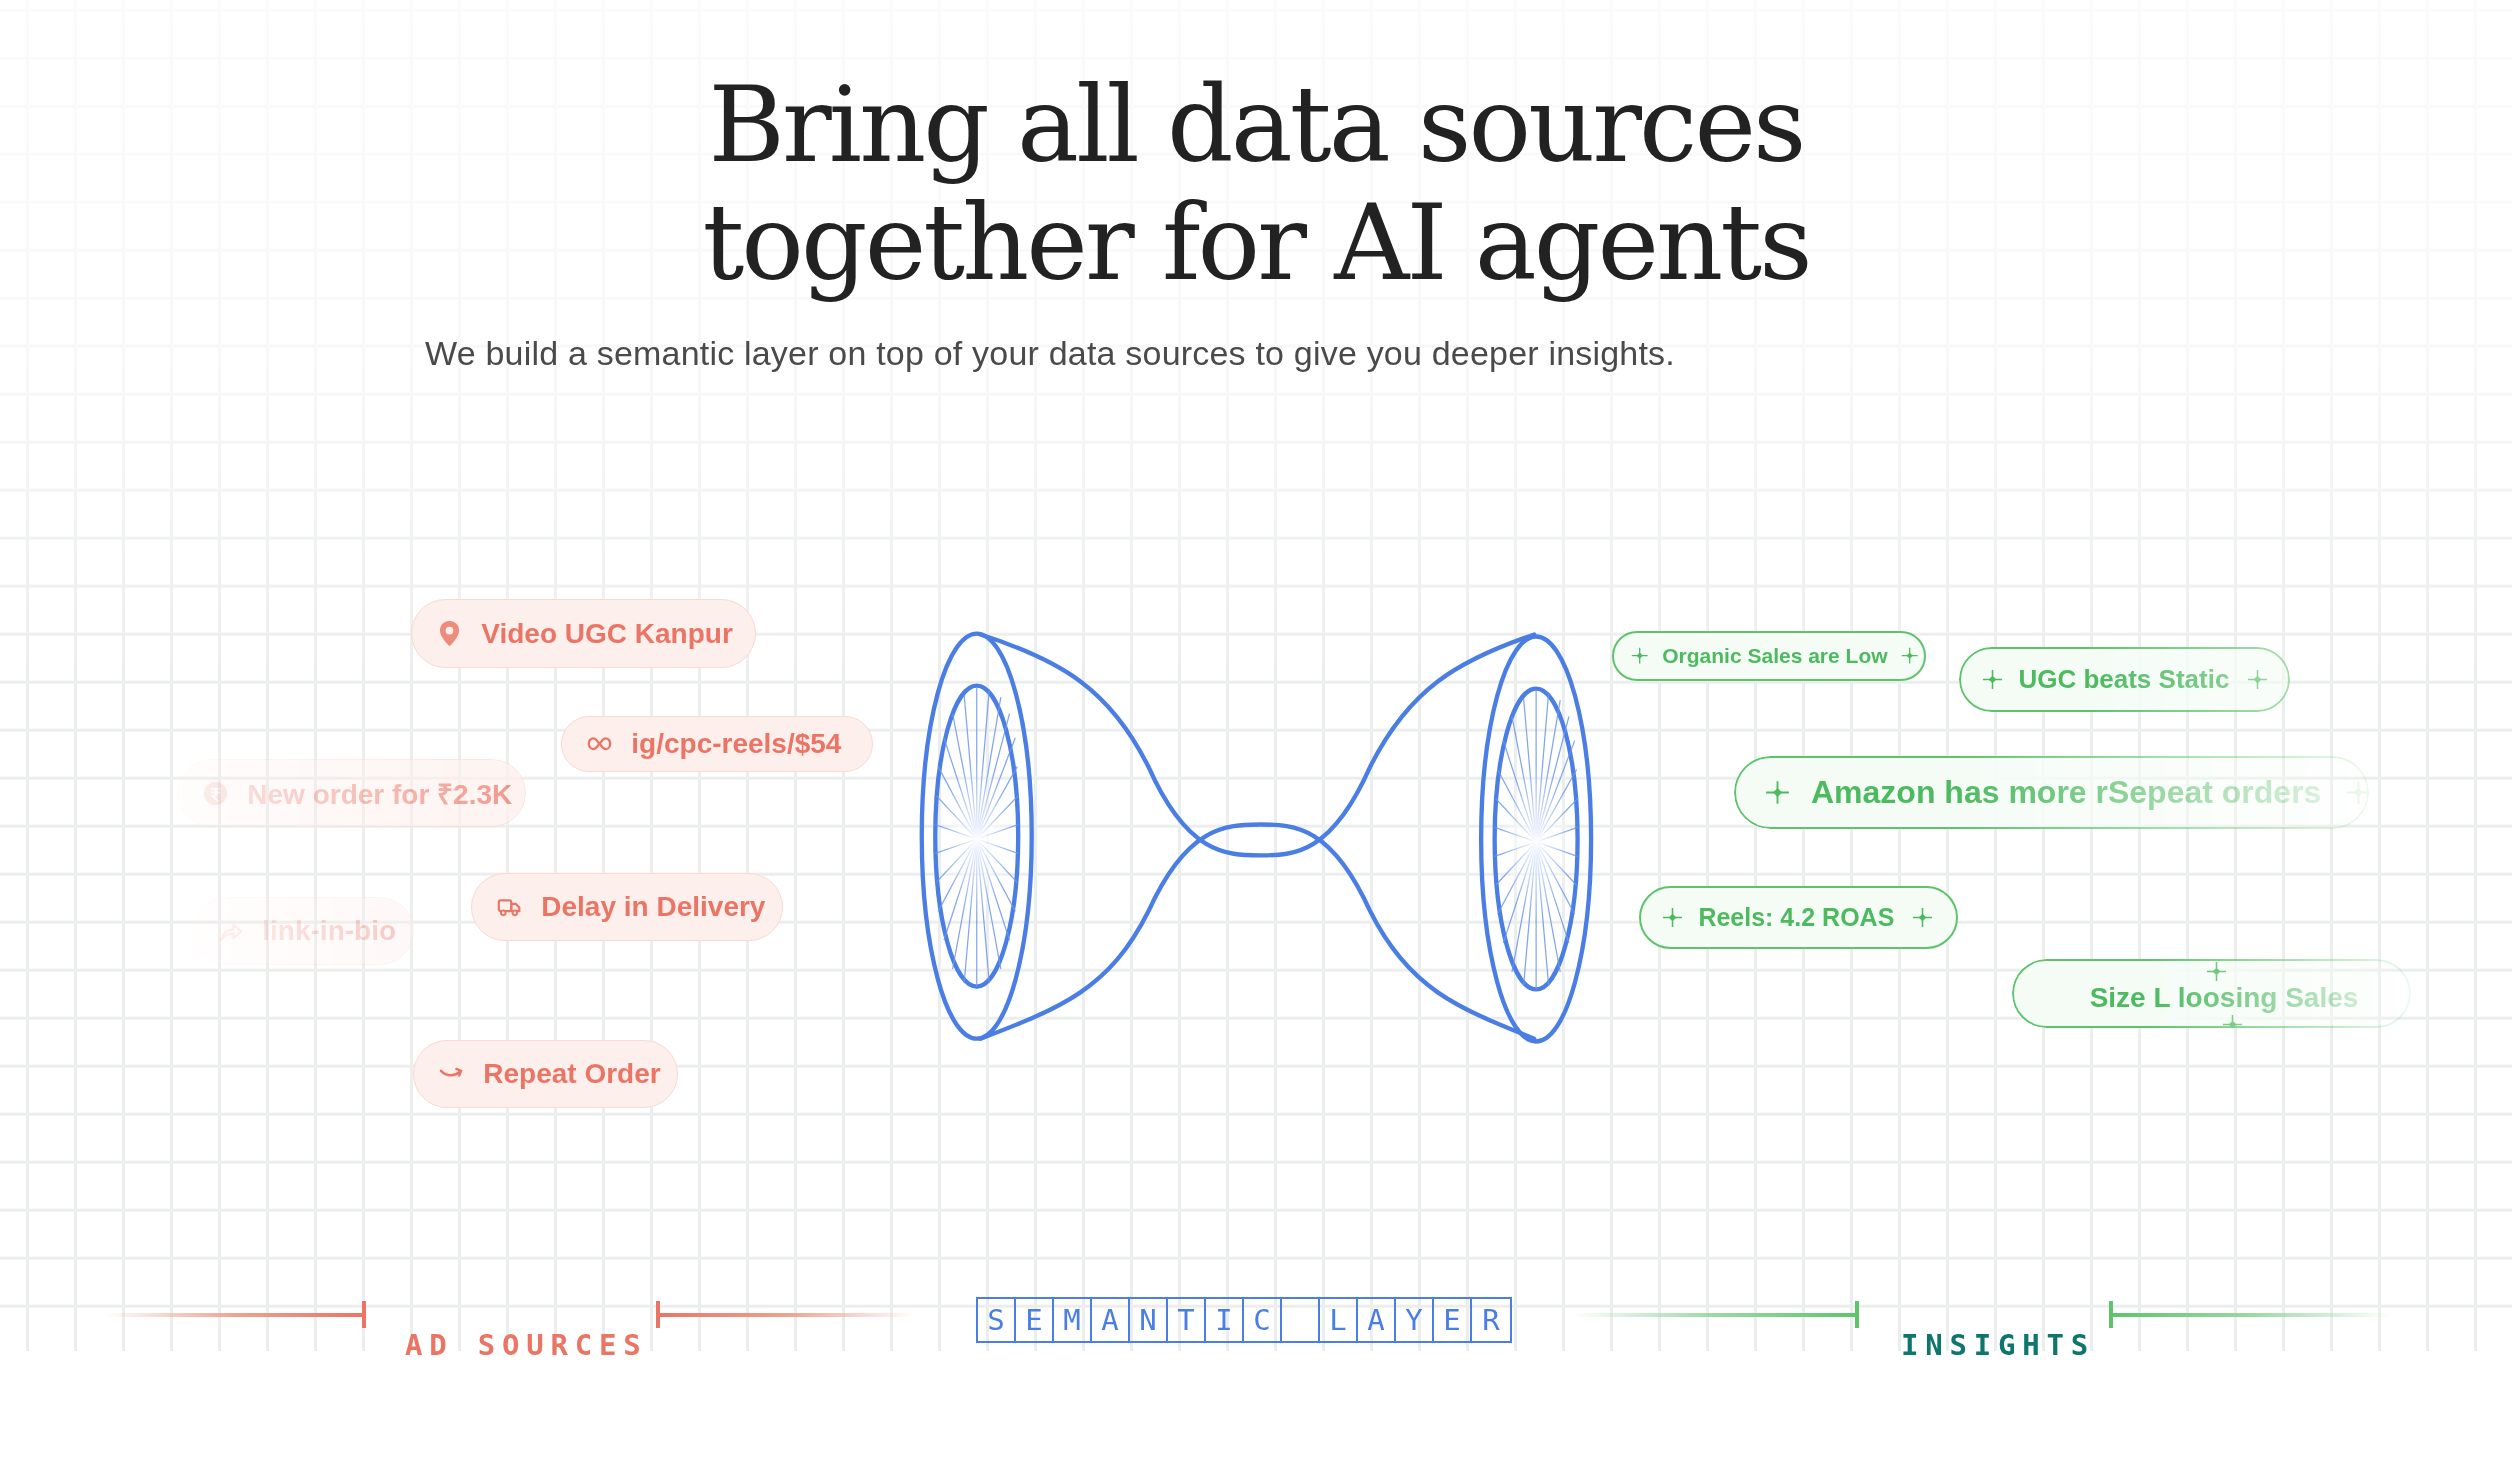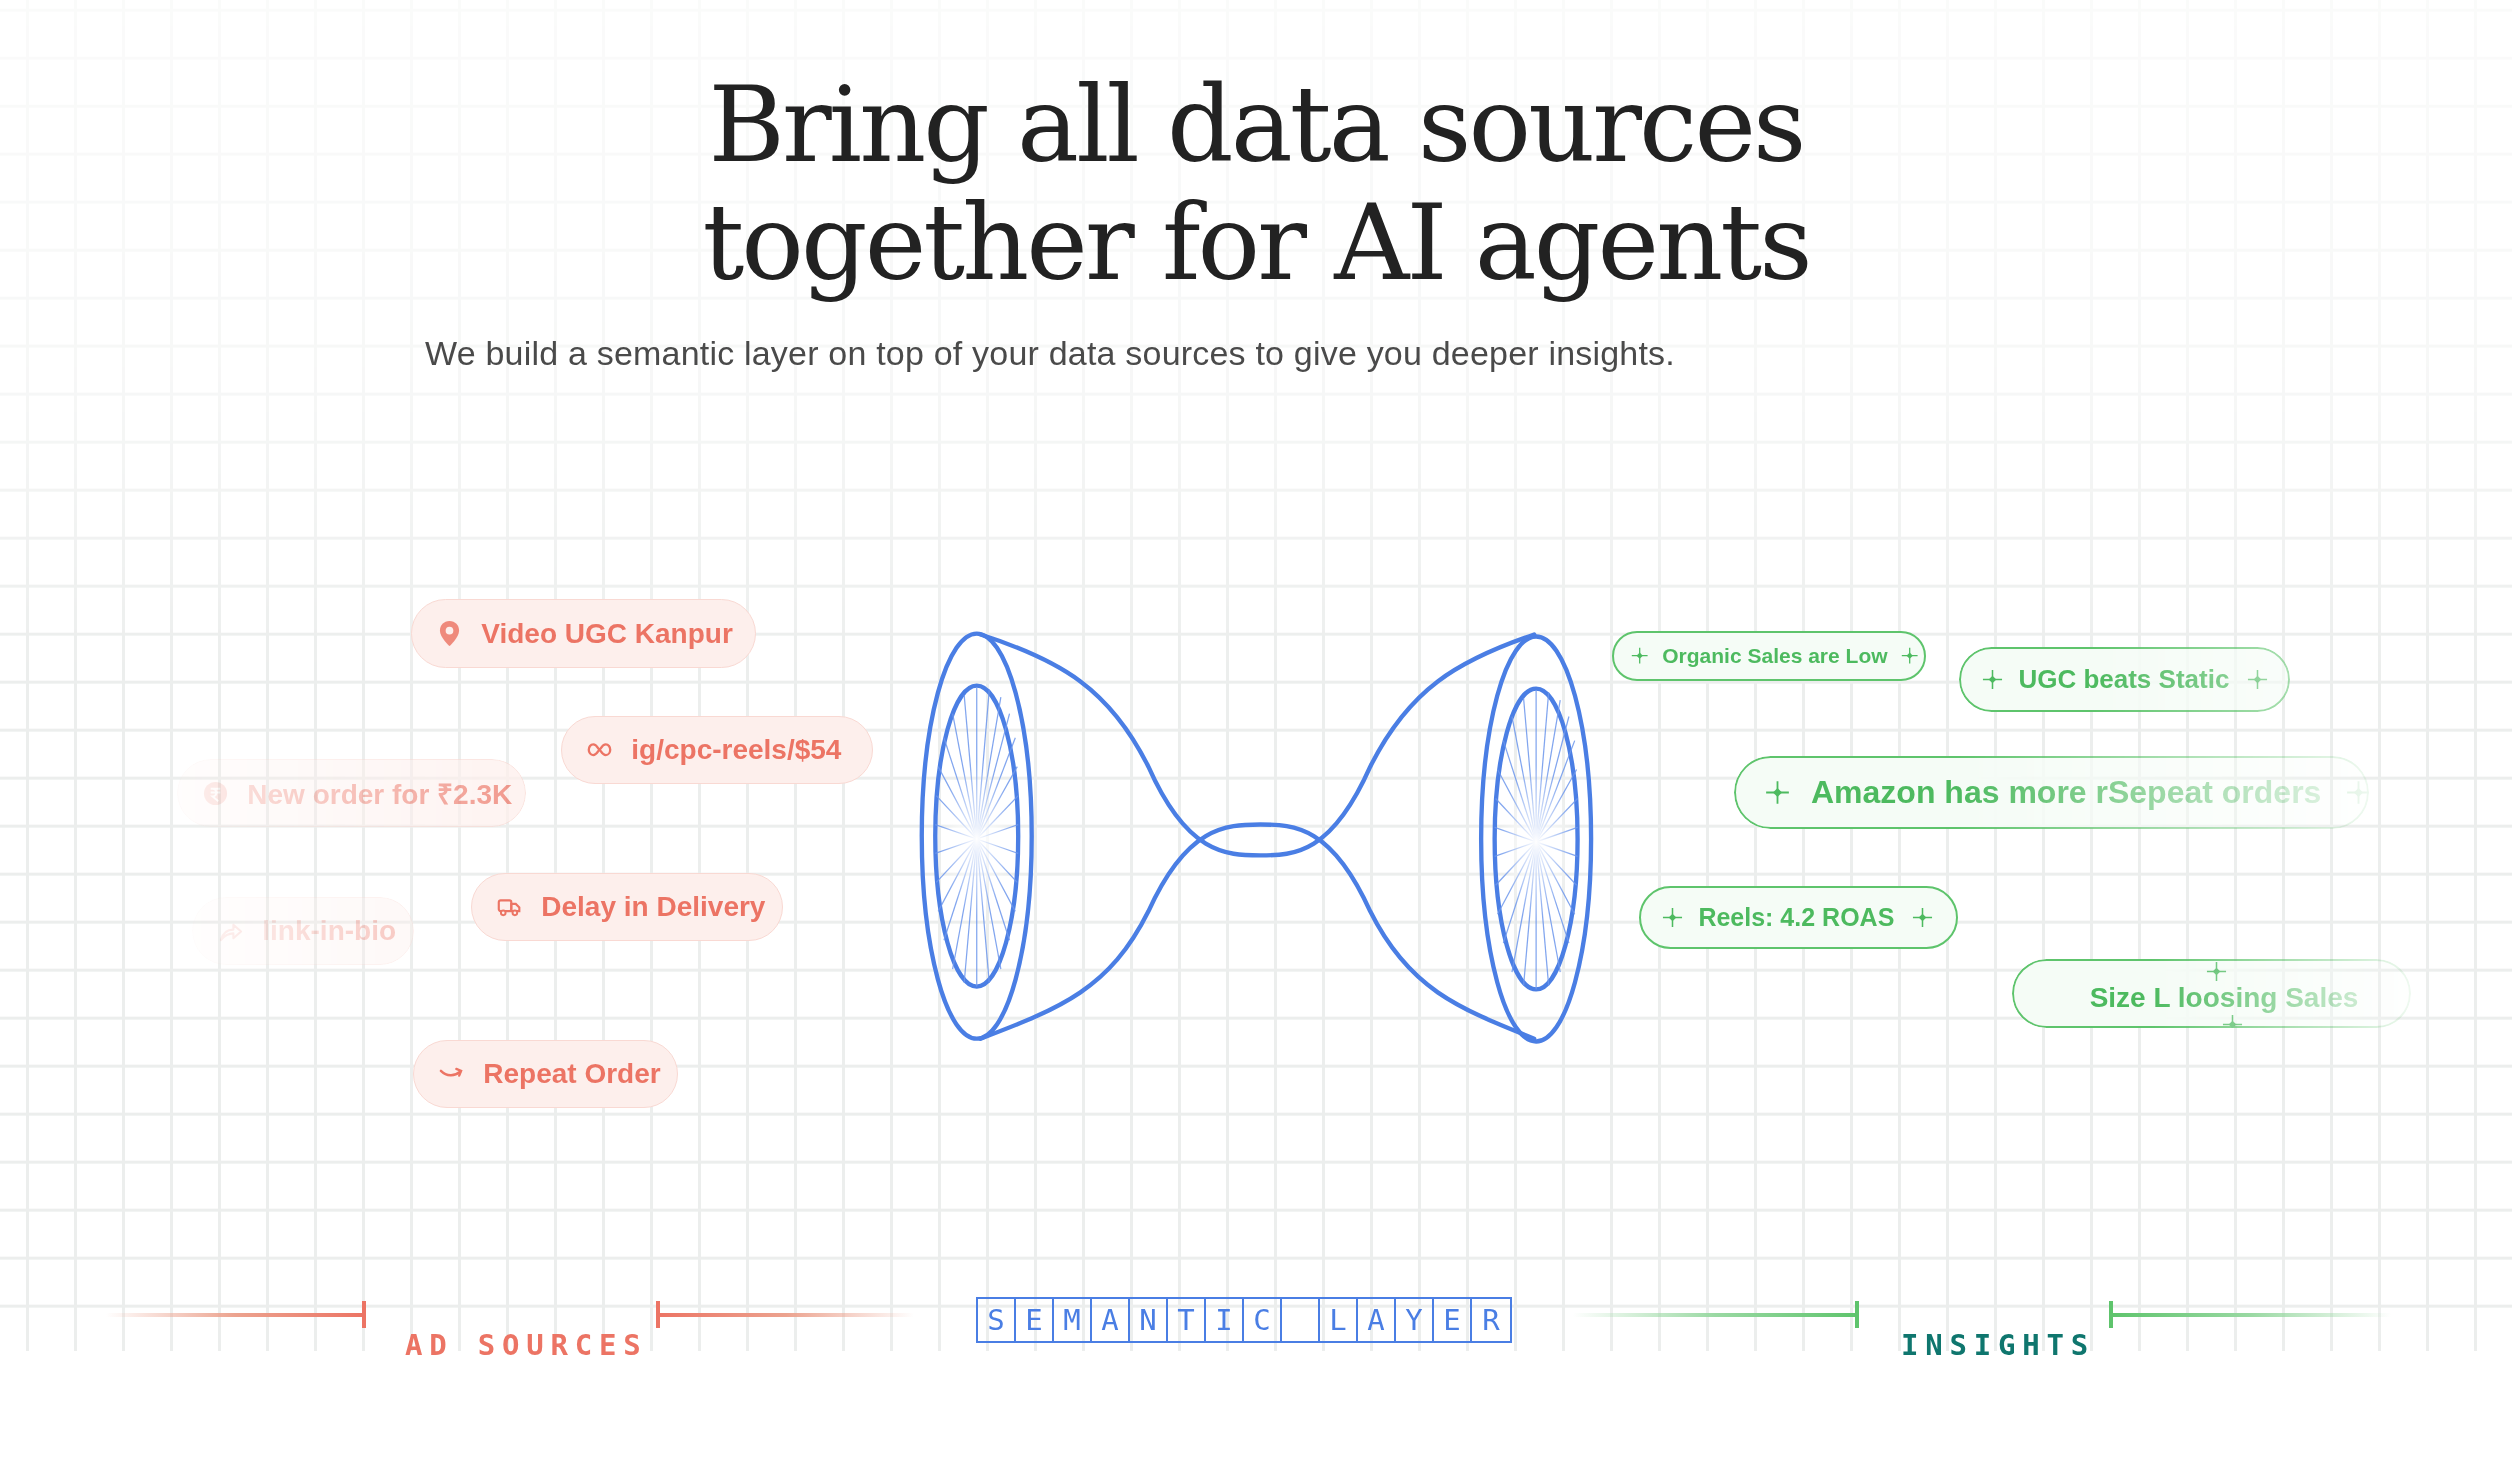--- a/index.html
+++ b/index.html
@@ -86,21 +86,21 @@
 <div class="pill red" style="left:411px; top:599px; width:345px; height:69px;">
   <span class="ic">
     <svg width="23" height="27" viewBox="0 0 24 28">
         <path d="M12 1C6 1 2 5.5 2 11c0 7 10 16 10 16s10-9 10-16C22 5.5 18 1 12 1z" fill="#ef8a7c"></path>
         <circle cx="12" cy="11" r="4" fill="#fdefec"></circle>
       </svg>
   </span>
   <span>Video UGC Kanpur</span>
 </div>
 
-<div class="pill red" style="left:561px; top:716px; width:312px; height:68px;text-align:center;">
+<div class="pill red" style="left:561px; top:716px; width:312px; height:56px;text-align:center;">
   <span class="ic">
     <svg width="27" height="17.4" viewBox="0 0 28 18">
         <path d="M7 3c-3 0-5 3-5 6s2 6 5 6c4 0 6-6 7-6s3 6 7 6c3 0 5-3 5-6s-2-6-5-6c-4 0-6 6-7 6S11 3 7 3z" fill="none" stroke="#ec7464" stroke-width="2.6"></path>
       </svg>
   </span>
   <span>ig/cpc-reels/$54</span>
 </div>
 
 <div class="pill red fade-left" style="left:177px; top:759px; width:349px; height:68px;">
   <span class="ic">

